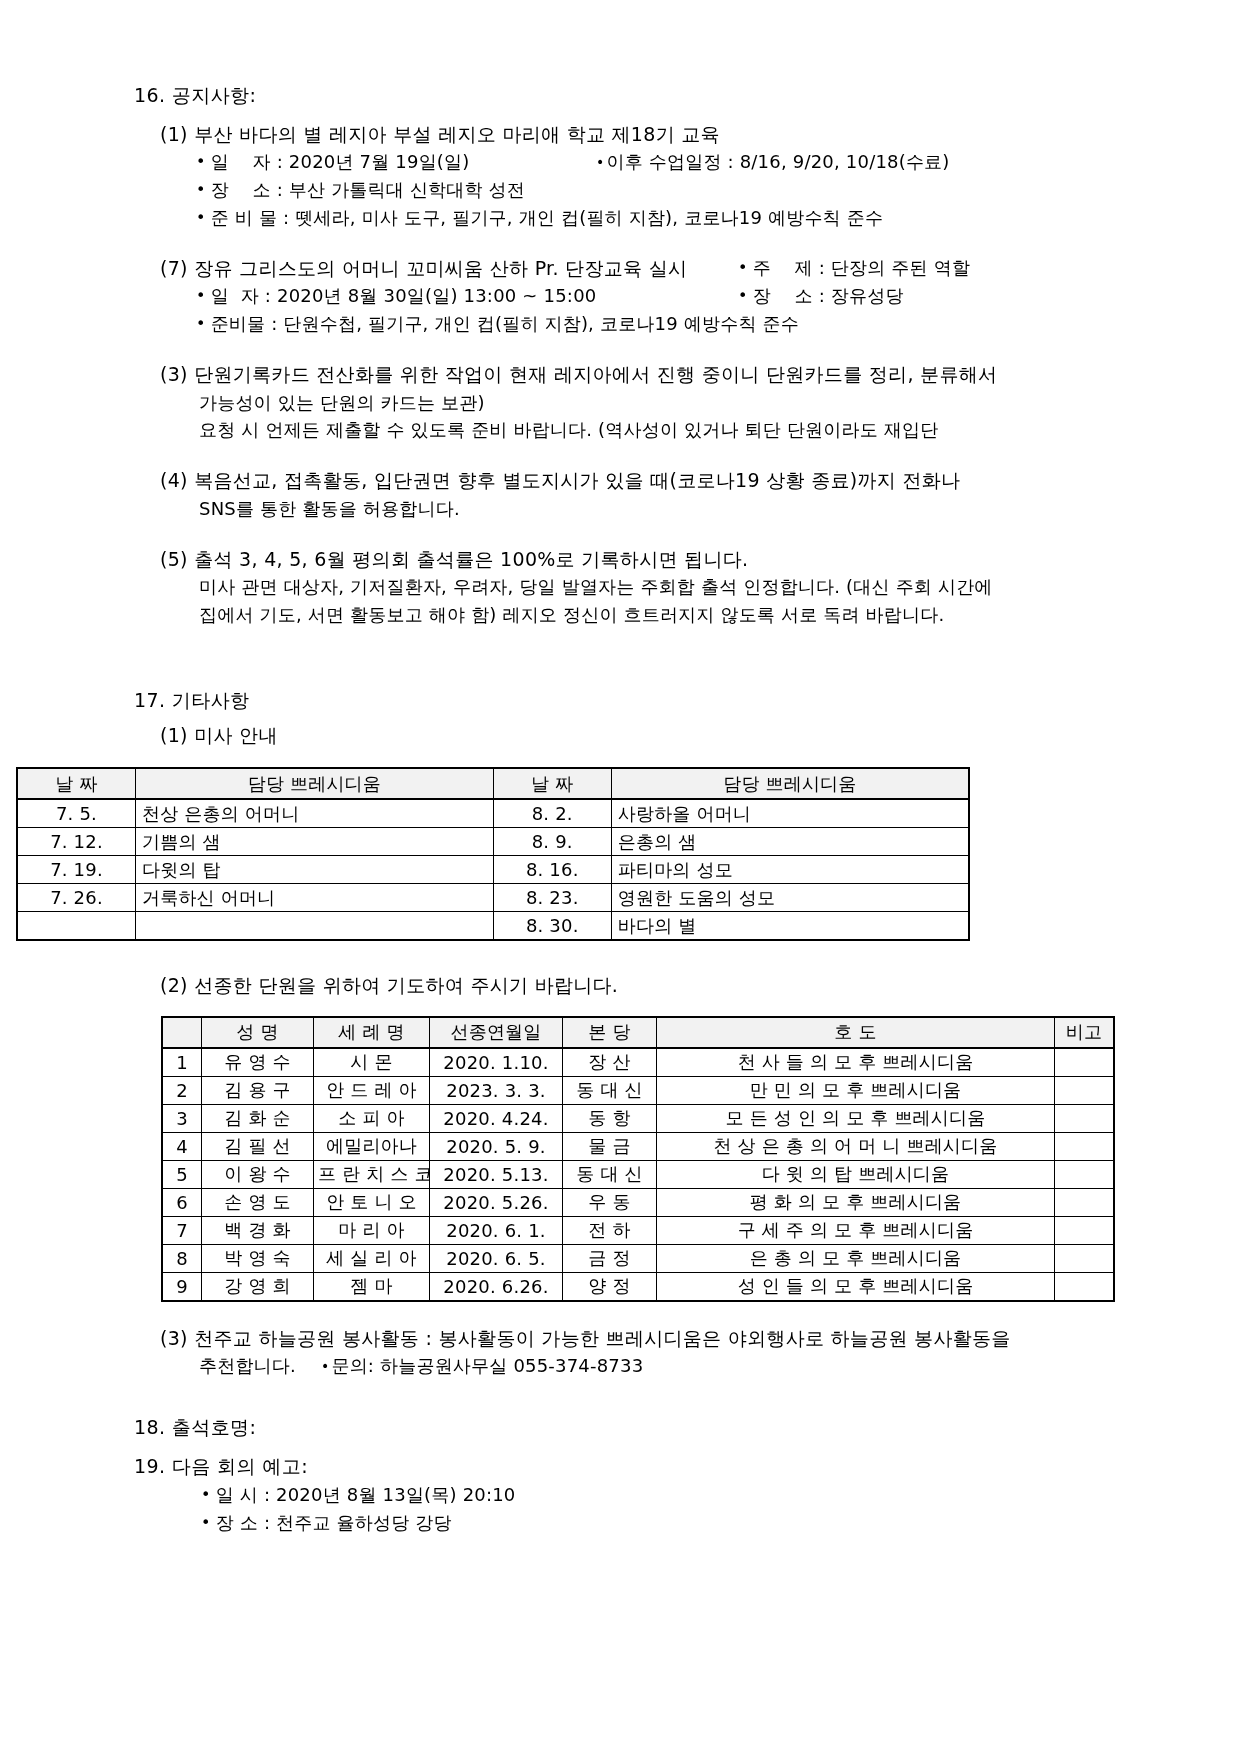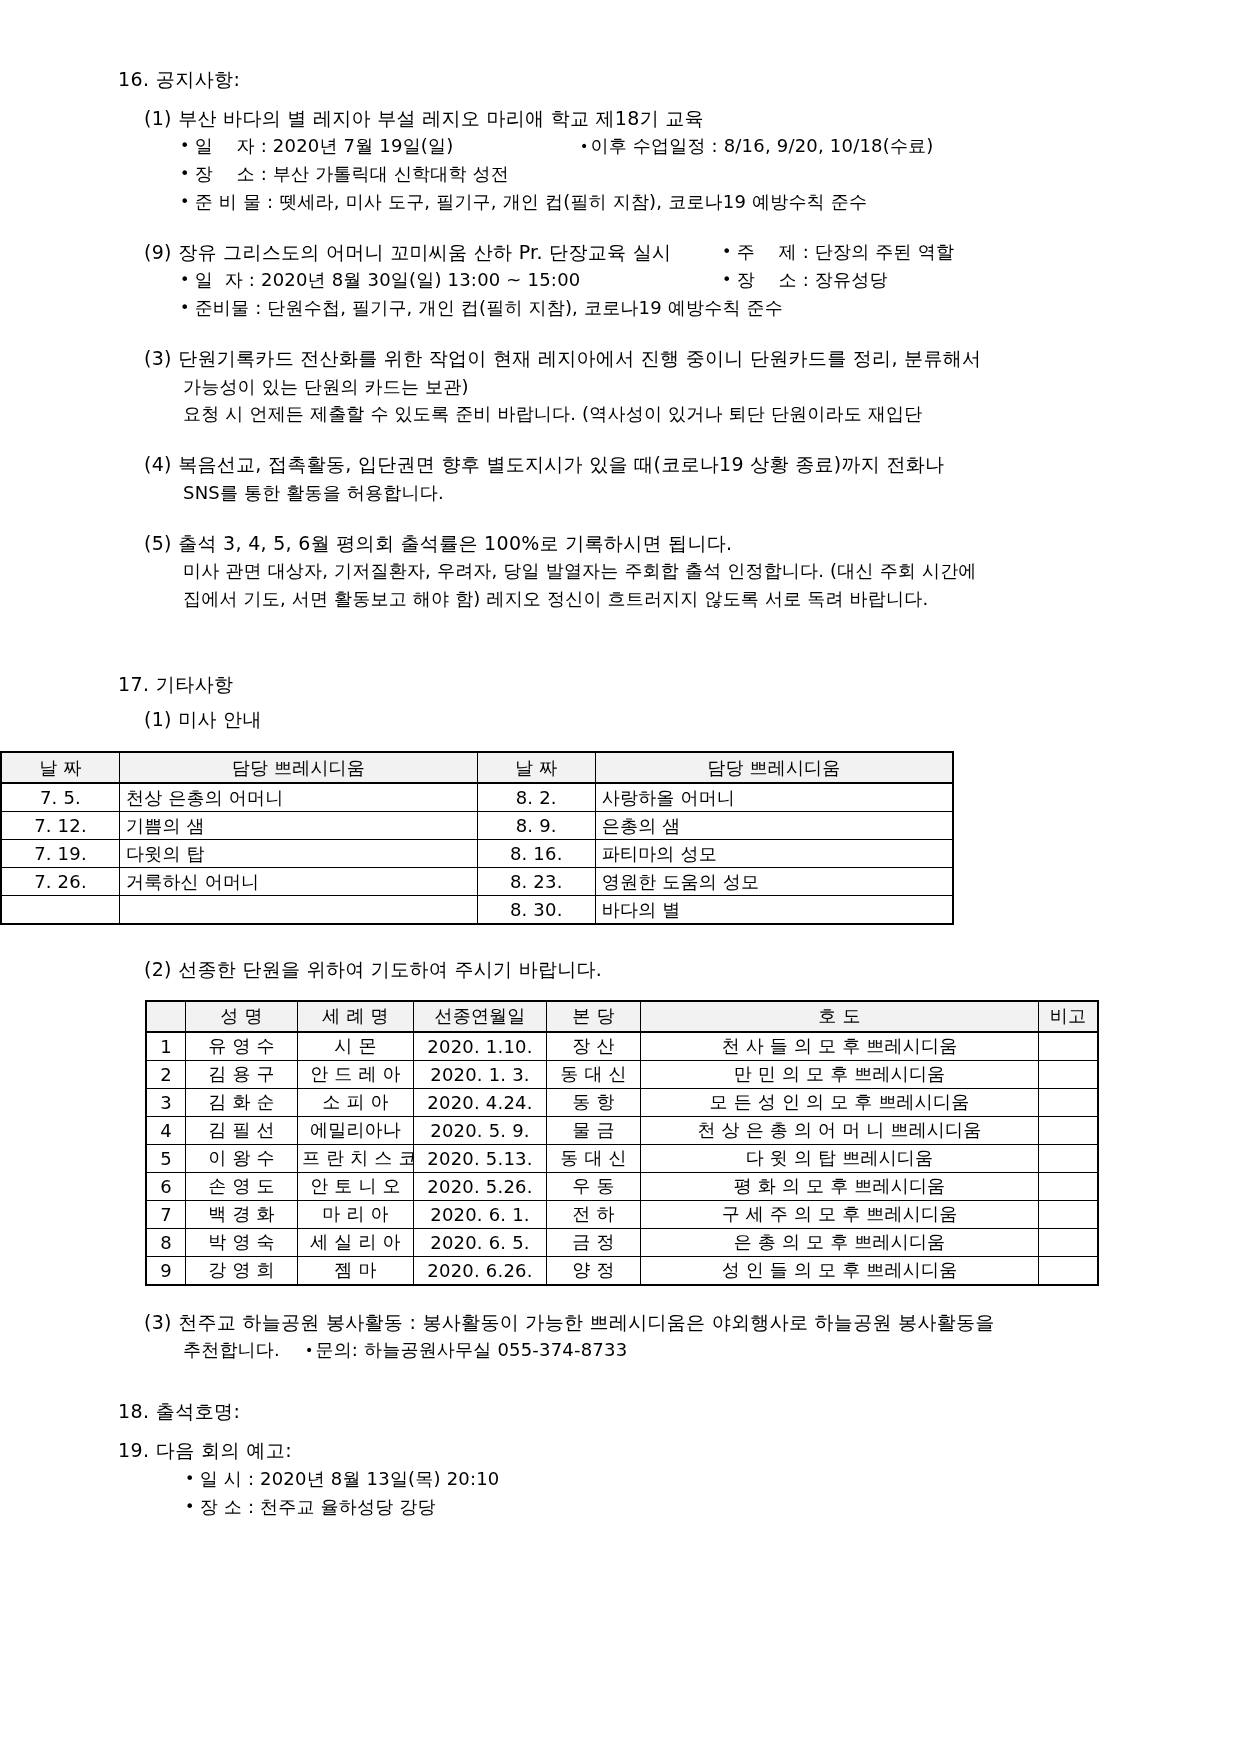--- a/index.html
+++ b/index.html
@@ -12,21 +12,21 @@
     height: 1754px;
     font-family: "DejaVu Sans", "Liberation Sans", sans-serif;
     color: #000000;
     position: relative;
     overflow: hidden;
   }
   .page {
     position: relative;
     width: 1240px;
     height: 1754px;
-    padding: 0;
+    padding: 16px;
     box-sizing: border-box;
   }
   
   .num-head {
     font-size: 19px;
     line-height: 1.45;
     letter-spacing: 0.4px;
     margin: 0;
     white-space: pre;
   }
@@ -151,21 +151,21 @@
     <div class="bul dot-tight right">이후 수업일정 : 8/16, 9/20, 10/18(수료)</div>
   </div>
 
   <div class="bul ind-2 dot">장    소 : 부산 가톨릭대 신학대학 성전</div>
 
   <div class="bul ind-2 dot">준 비 물 : 뗏세라, 미사 도구, 필기구, 개인 컵(필히 지참), 코로나19 예방수칙 준수</div>
 
   <div class="gap-m"></div>
 
   <div class="row2">
-    <div class="lvl1 ind-1 left" style="width:578px">(9) 장유 그리스도의 어머니 꼬미씨움 산하 Pr. 단장교육 실시</div>
+    <div class="lvl1 ind-1 left" style="width:578px">(7) 장유 그리스도의 어머니 꼬미씨움 산하 Pr. 단장교육 실시</div>
     <div class="bul dot right">주    제 : 단장의 주된 역할</div>
   </div>
 
   <div class="row2">
     <div class="bul ind-2 dot left" style="width:542px">일  자 : 2020년 8월 30일(일) 13:00 ~ 15:00</div>
     <div class="bul dot right">장    소 : 장유성당</div>
   </div>
 
   <div class="bul ind-2 dot">준비물 : 단원수첩, 필기구, 개인 컵(필히 지참), 코로나19 예방수칙 준수</div>
 
@@ -264,21 +264,21 @@
         <td class="d-bapt">시        몬</td>
         <td class="d-date">2020. 1.10.</td>
         <td class="d-par">장     산</td>
         <td class="d-praes">천 사 들 의 모 후  쁘레시디움</td>
         <td class="d-note"></td>
       </tr>
       <tr>
         <td class="d-no">2</td>
         <td class="d-name">김 용 구</td>
         <td class="d-bapt">안 드 레 아</td>
-        <td class="d-date">2020. 1. 3.</td>
+        <td class="d-date">2023. 3. 3.</td>
         <td class="d-par">동 대 신</td>
         <td class="d-praes">만  민  의  모  후  쁘레시디움</td>
         <td class="d-note"></td>
       </tr>
       <tr>
         <td class="d-no">3</td>
         <td class="d-name">김 화 순</td>
         <td class="d-bapt">소  피  아</td>
         <td class="d-date">2020. 4.24.</td>
         <td class="d-par">동     항</td>

